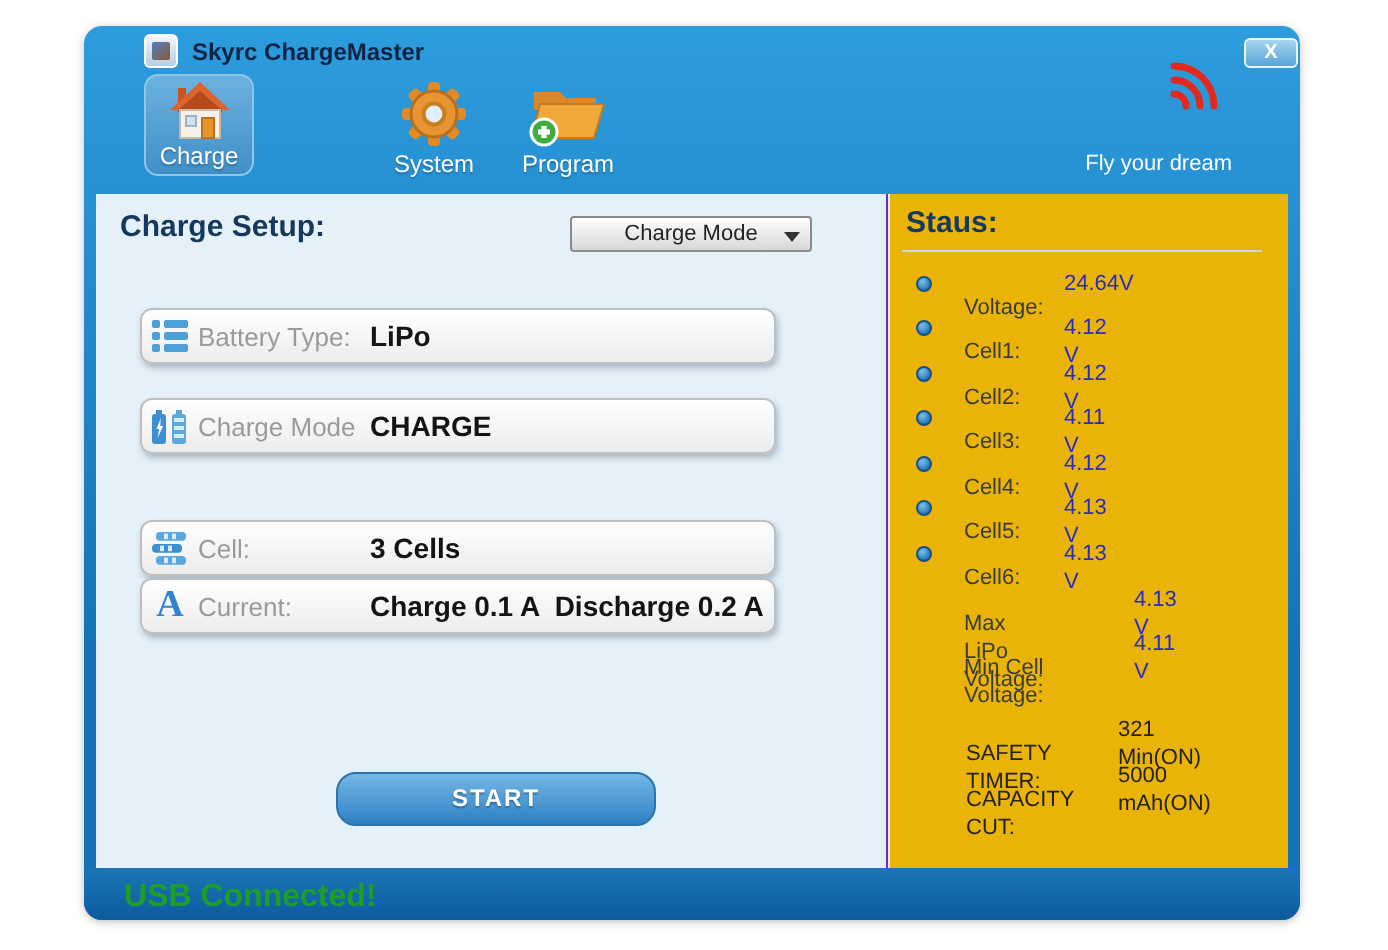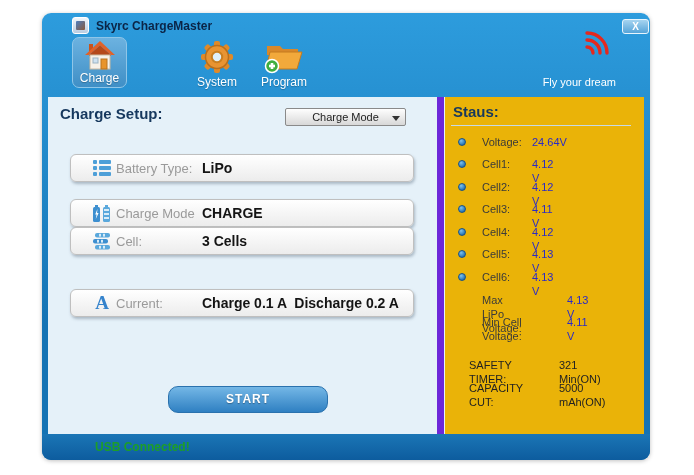--- a/index.html
+++ b/index.html
@@ -52,40 +52,40 @@
   .logo-text { position:absolute; left:2px; top:26px; font-size:22px; font-weight:bold; font-style:italic; letter-spacing:0px; }
   .logo-sky { color:#ffffff; }
   .logo-rc  { color:#e5281e; }
   .logo-tag { position:absolute; right:0px; top:51px; font-size:11px; color:#ffffff; }
 
   
   .content {
     position:absolute; left:6px; top:84px; width:596px; height:337px;
     background:#e5f1f9; overflow:hidden;
   }
-  .left-panel  { position:absolute; left:0; top:0; width:396px; height:100%; border-right:7px solid #6d28d9; }
+  .left-panel  { position:absolute; left:0; top:0; width:396px; height:100%; border-right:1px solid #6d28d9; }
   .right-panel { position:absolute; left:397px; top:0; width:199px; height:100%; background:#eab308; }
 
   .setup-heading { position:absolute; left:12px; top:8px; font-size:15px; font-weight:bold; color:#16385e; }
 
   .mode-dropdown {
     position:absolute; left:237px; top:11px; width:121px; height:18px;
     background:linear-gradient(#fefefe,#d8d8d8); border:1px solid #8a8a8a; border-radius:2px;
     font-size:11px; color:#222; text-align:center; line-height:16px; cursor:pointer;
   }
   .dd-arrow {
     position:absolute; right:5px; top:7px; width:0; height:0;
     border-left:4px solid transparent; border-right:4px solid transparent; border-top:5px solid #333;
   }
 
   .field-row {
-    position:absolute; left:22px; width:344px; height:28px;
+    position:absolute; left:22px; width:318px; height:28px;
     background:linear-gradient(#ffffff,#ececec); border:1px solid #bfbfbf; border-radius:6px;
     box-shadow:1px 2px 3px rgba(60,80,100,.35);
-    display:flex; align-items:center; padding-left:19px; cursor:pointer;
+    display:flex; align-items:center; padding-left:2px; cursor:pointer;
   }
   .field-icon { width:24px; display:flex; justify-content:center; align-items:center; }
   .field-label { width:88px; font-size:13px; color:#9a9a9a; padding-left:2px; }
   .field-value { font-size:14px; font-weight:bold; color:#141414; white-space:pre; }
   .ampere-glyph { font-family:"Liberation Serif", serif; font-size:19px; font-weight:bold; color:#3583cc; line-height:18px; }
 
   .start-btn {
     position:absolute; left:120px; top:289px; width:160px; height:27px;
     background:linear-gradient(#74b7e6,#2f80c2); border:1px solid #2a72ae; border-radius:10px;
     color:#ffffff; font-size:12px; font-weight:bold; letter-spacing:1px;
@@ -95,35 +95,35 @@
   
   .status-heading { position:absolute; left:8px; top:6px; font-size:15px; font-weight:bold; color:#16385e; }
   .status-rule { position:absolute; left:6px; top:28px; width:180px; height:1px; background:#c6dae6; }
 
   .srow { position:absolute; height:14px; font-size:11px; line-height:14px; }
   .sbullet {
     position:absolute; left:13px; top:3px; width:8px; height:8px; border-radius:50%;
     background:radial-gradient(circle at 35% 30%, #7fc2ec, #2a78b8 70%, #1c5c94);
     border:1px solid #16528a;
   }
-  .slabel { position:absolute; left:37px; color:#3a3a3a; }
+  .slabel { position:absolute; left:37px; color:#3a3a3a;margin-top:12px; }
   .svalue { position:absolute; left:87px; color:#2a2ac6; }
 
   .sumrow .slabel { left:37px; }
   .sumrow .svalue { left:122px; }
-  .limrow .slabel { left:24px; color:#222; }
+  .limrow .slabel { left:38px; color:#222; }
   .limrow .svalue { left:114px; color:#222; }
 
   
   .bottombar {
     position:absolute; left:0; bottom:0; width:100%; height:26px;
     background:linear-gradient(#1b76b6,#0d5c9e);
     border-radius:0 0 9px 9px;
   }
-  .usb-msg { position:absolute; left:20px; top:6px; font-size:12px; font-weight:bold; color:#1d9e28;margin-left:33px; }
+  .usb-msg { position:absolute; left:20px; top:6px; font-size:16px; font-weight:bold; color:#1d9e28; }
 </style>
 </head>
 <body>
 
 <div class="window">
 
   <div class="header">
 
     <div class="titlebar">
       <div class="app-icon">
@@ -229,21 +229,21 @@
                 <rect x="12" y="5" width="5" height="2"></rect>
                 <rect x="12" y="9" width="5" height="2"></rect>
                 <rect x="12" y="13" width="5" height="2"></rect>
               </g>
           </svg>
         </span>
         <span class="field-label">Charge Mode</span>
         <span class="field-value">CHARGE</span>
       </div>
 
-      <div class="field-row" style="top:130px">
+      <div class="field-row" style="top:163px">
         <span class="field-icon">
           <svg width="20" height="19" viewBox="0 0 20 19">
             <g>
               <rect x="3" y="1" width="15" height="4.4" rx="2" fill="#5aa8dc"></rect>
               <rect x="1" y="7" width="15" height="4.4" rx="2" fill="#3d8fd0"></rect>
               <rect x="3" y="13" width="15" height="4.4" rx="2" fill="#5aa8dc"></rect>
               <g fill="#d8ecf8">
                   <rect x="7" y="1.8" width="2" height="2.8"></rect>
                   <rect x="11" y="1.8" width="2" height="2.8"></rect>
               <rect x="5" y="7.8" width="2" height="2.8"></rect>

